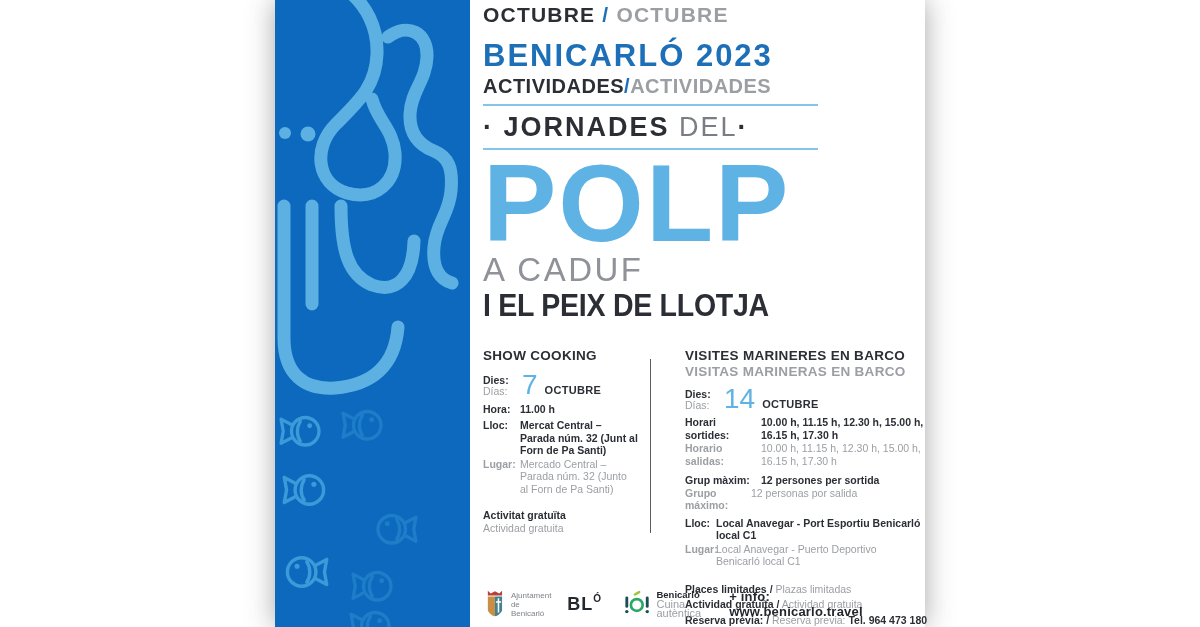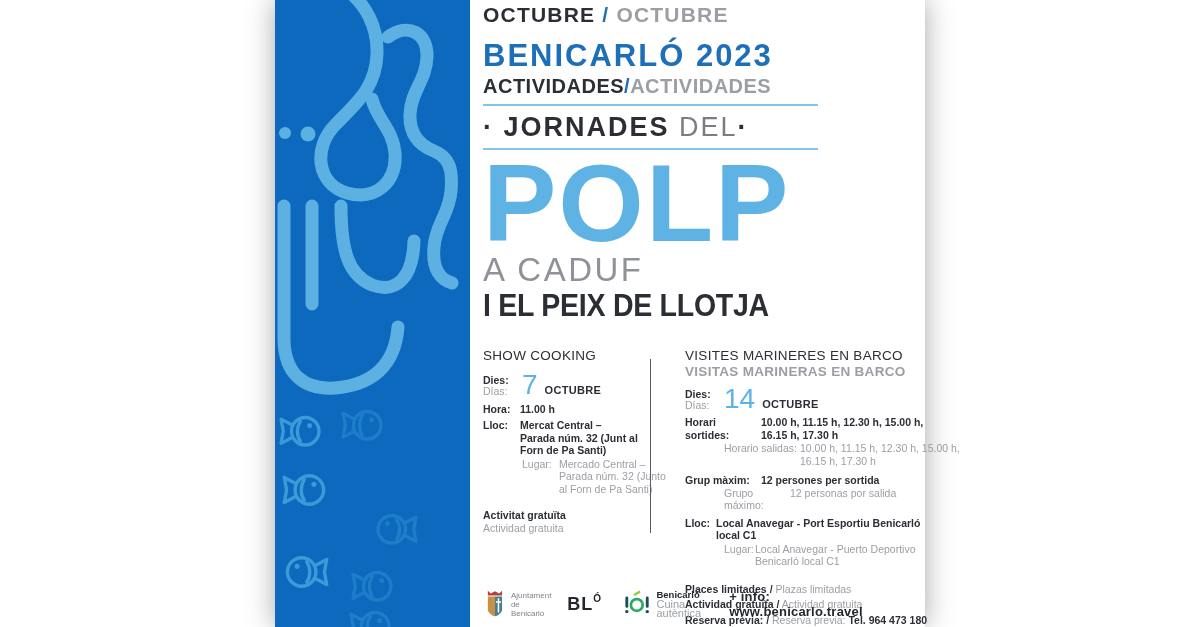--- a/index.html
+++ b/index.html
@@ -32,24 +32,24 @@
   .h-polp{top:153px;font-size:110px;font-weight:800;letter-spacing:2px;line-height:100px;color:#5eb3e4;}
   .h-caduf{top:252px;font-size:33px;font-weight:400;letter-spacing:2.5px;line-height:36px;color:#8f9399;}
   .h-tagline{top:289px;font-size:31px;font-weight:600;line-height:34px;letter-spacing:-0.3px;
              transform:scaleX(.92);transform-origin:left top;}
   .h-tagline b{font-weight:800;}
   
   .cols{position:absolute;left:13px;top:348px;right:6px;display:flex;font-size:10.5px;line-height:12.5px;}
   .col-left{width:167px;flex:none;}
   .v-divider{flex:none;width:0;border-left:1.5px solid #595c61;height:174px;margin-top:11px;}
   .col-right{flex:1;padding-left:34px;min-width:0;}
-  .sec-title{font-size:13.5px;font-weight:400;letter-spacing:.3px;line-height:15.5px;white-space:nowrap;}
+  .sec-title{font-size:13.5px;font-weight:700;letter-spacing:.3px;line-height:15.5px;white-space:nowrap;}
   .row{display:flex;align-items:flex-start;}
   .lbl{flex:none;font-weight:700;}
-  .lbl.g{font-weight:400;color:#9b9ea3;margin-left:39px;}
+  .lbl.g{font-weight:700;color:#9b9ea3;}
   .w37{width:37px;}.w76{width:76px;}.w66{width:66px;}.w31{width:31px;}
   .val{font-weight:700;white-space:nowrap;}
   .val.g{font-weight:400;color:#9b9ea3;}
   .dies-row{display:flex;align-items:flex-end;}
   .dies-labels{display:flex;flex-direction:column;font-size:10.5px;line-height:11px;width:37px;flex:none;}
   .day-num{font-size:28px;line-height:24px;font-weight:400;color:#5eb3e4;margin:0 7px 0 2px;}
   .day-month{font-size:11px;font-weight:700;line-height:12px;margin-bottom:1px;letter-spacing:.3px;}
   .mix b{font-weight:700;color:#2b2e34;}
   .mix span{color:#9b9ea3;font-weight:400;}
   

